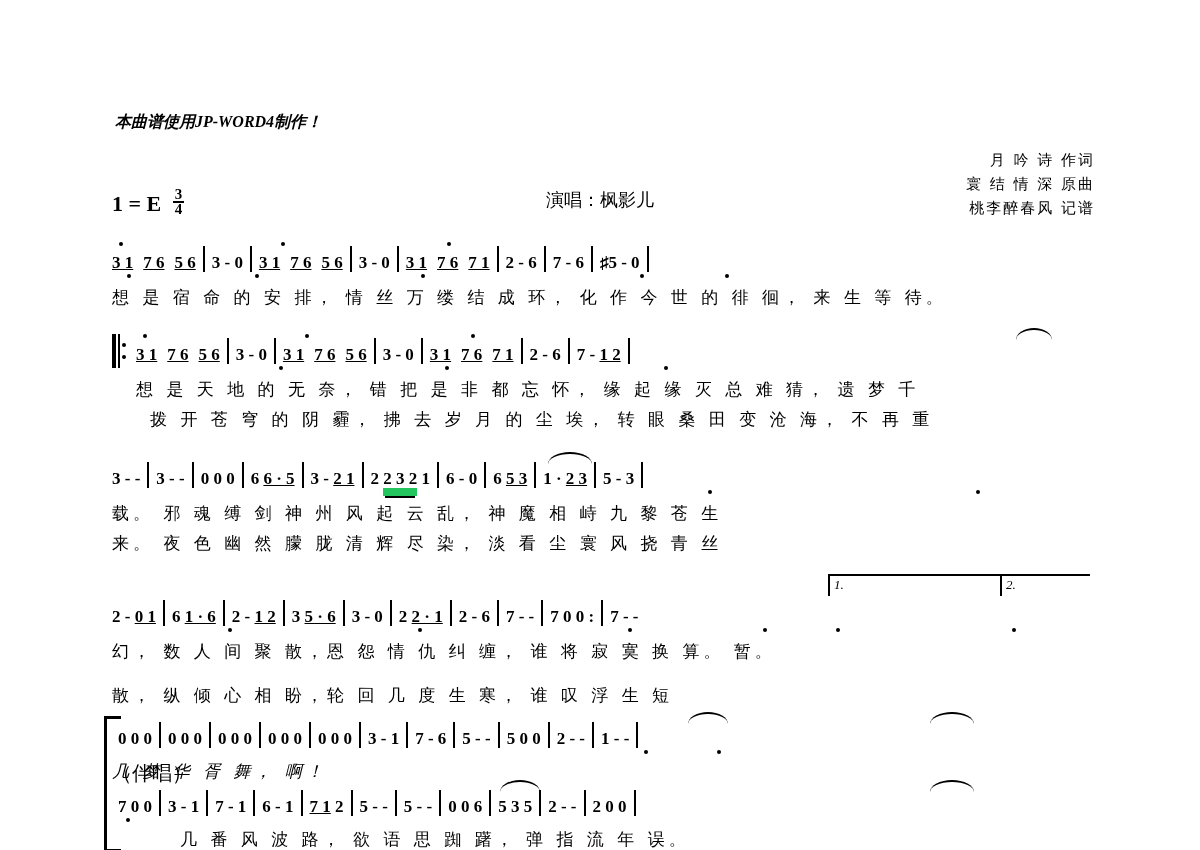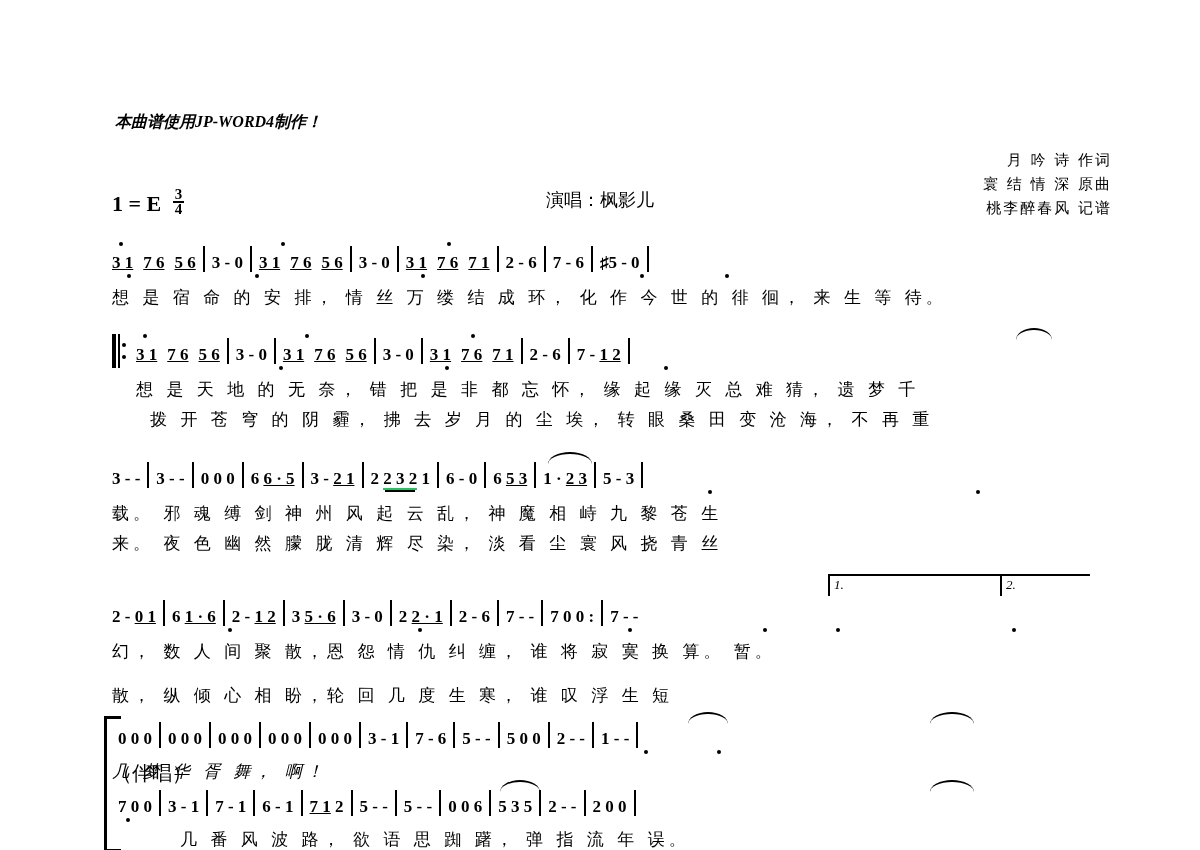--- a/index.html
+++ b/index.html
@@ -46,21 +46,21 @@
     position: absolute;
     left: 400px; top: 188px;
     width: 400px;
     text-align: center;
     font-size: 18px;
     font-family: "DejaVu Serif", serif;
     white-space: nowrap;
   }
   .credits {
     position: absolute;
-    right: 88px; top: 148px;
+    right: 105px; top: 148px;
     text-align: right;
     font-size: 15px;
     line-height: 24px;
     font-family: "DejaVu Serif", serif;
     white-space: nowrap;
   }
   .credits div { letter-spacing: 2px; }
 
   .keysig {
     position: absolute;
@@ -96,21 +96,21 @@
     white-space: nowrap;
     letter-spacing: 0px;
   }
   .lyr {
     position: absolute;
     font-family: "DejaVu Serif", serif;
     font-size: 17px;
     white-space: nowrap;
   }
   .notes span.u { text-decoration: underline; }
-  .notes span.uu { border-bottom: 2px solid #22c55e; box-shadow: 0 4px 0 -2px #000; }
+  .notes span.uu { border-bottom: 8px solid #22c55e; box-shadow: 0 4px 0 -2px #000; }
   .notes span.sp { display: inline-block; width: 10px; }
   .bar { display: inline-block; width: 2px; height: 26px; background: #000; vertical-align: -4px; margin: 0 7px; }
 
   
   .dotabove { position: absolute; width: 4px; height: 4px; border-radius: 50%; background: #000; }
   .dotbelow { position: absolute; width: 4px; height: 4px; border-radius: 50%; background: #000; }
   .tie { position: absolute; border-top: 2px solid #000; border-radius: 50%/100% 100% 0 0; height: 10px; }
 
   .repeat-start {
     position: absolute;

